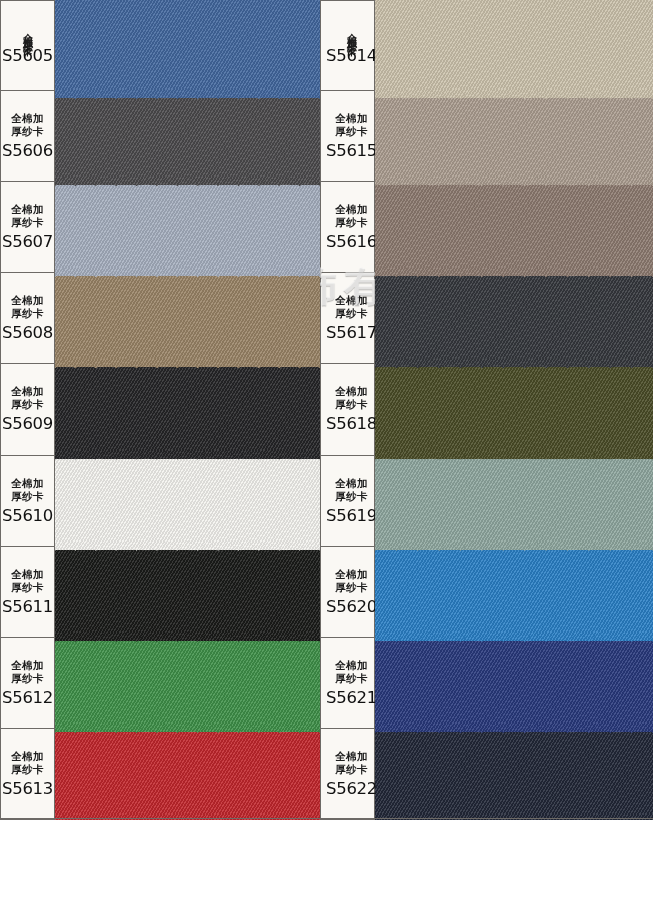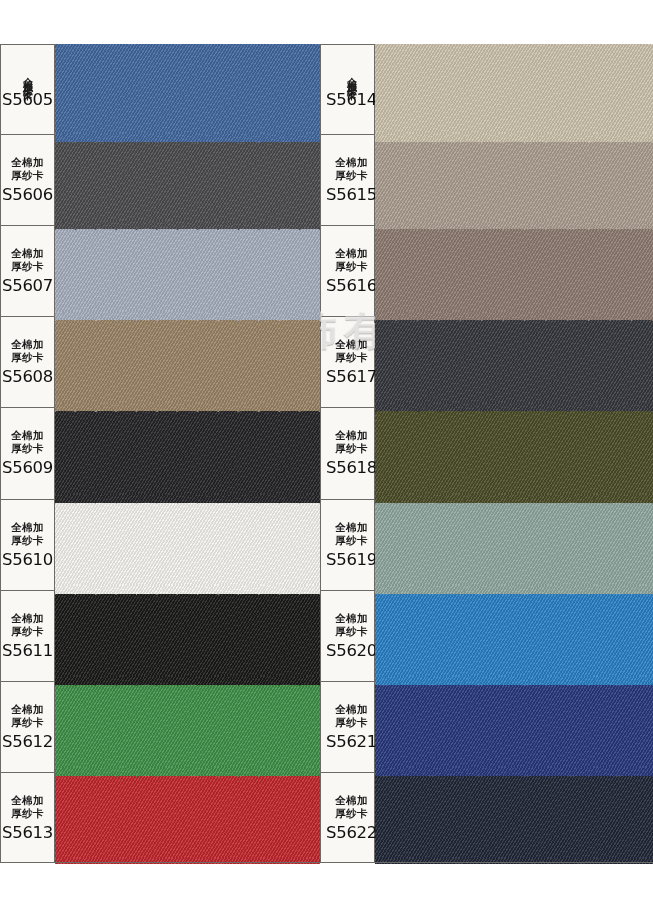--- a/index.html
+++ b/index.html
@@ -14,21 +14,20 @@
     overflow: hidden;
   }
 
   
   .sheet {
     position: relative;
     width: 653px;
     height: 820px;
     background: #3b82f6;
     overflow: hidden;
-    margin-top: 44px;
   }
 
   .columns {
     position: absolute;
     left: 0; top: 0;
     width: 653px;
     height: 820px;
     display: flex;
   }
 

